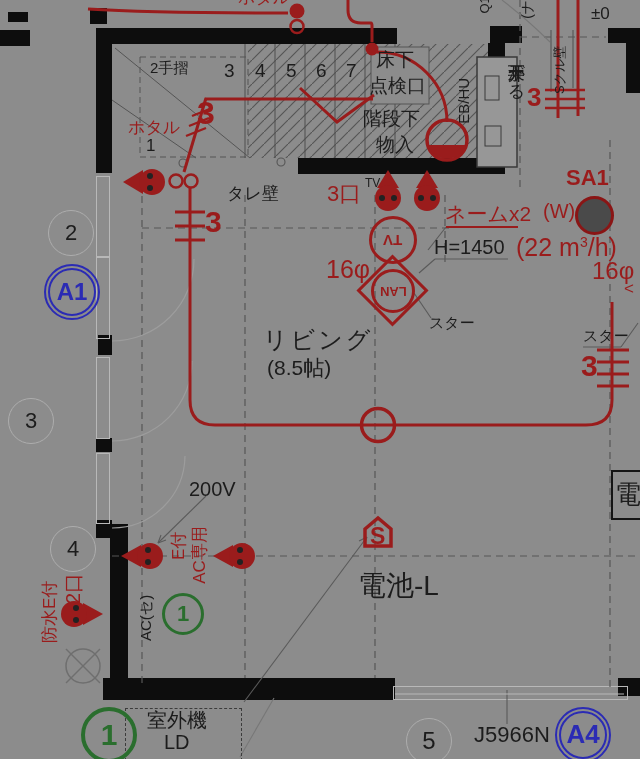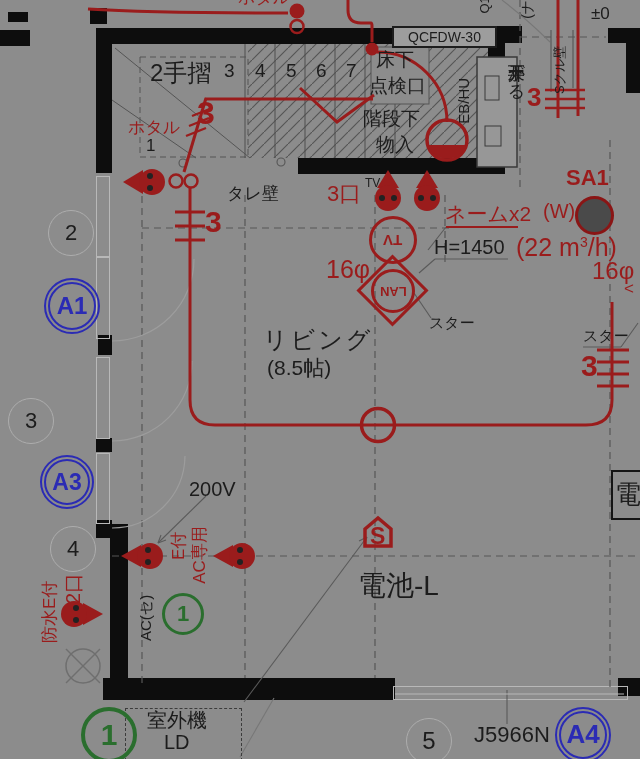--- a/index.html
+++ b/index.html
@@ -200,25 +200,22 @@
           <circle cx="76" cy="620" r="3" fill="#222"></circle>
         </g>
     </g>
   </svg>
 
   <div class="t red" style="left:238px;top:-11px;font-size:17px">ホタル</div>
   <div class="t blk r90" style="left:474px;top:-2px;width:22px;font-size:13px">Q1</div>
   <div class="t blk r90" style="left:514px;top:2px;width:26px;font-size:14px">(ナ</div>
   <div class="t blk" style="left:591px;top:5px;font-size:17px">±0</div>
 
-  <div id="qbox">
-    <span class="t blk" style="position:static;font-size:14px">QCFDW-30</span>
-  </div>
-
-  <div class="t blk" style="left:150px;top:60px;font-size:24px">2手摺</div>
+
+  <div class="t blk" style="left:150px;top:60px;font-size:15px">2手摺</div>
   <div class="t blk" style="left:224px;top:61px;font-size:19px">3</div>
   <div class="t blk" style="left:255px;top:61px;font-size:19px">4</div>
   <div class="t blk" style="left:286px;top:61px;font-size:19px">5</div>
   <div class="t blk" style="left:316px;top:61px;font-size:19px">6</div>
   <div class="t blk" style="left:346px;top:61px;font-size:19px">7</div>
   <div class="t blk" style="left:146px;top:137px;font-size:17px">1</div>
   <div class="t red" style="left:128px;top:119px;font-size:17px">ホタル</div>
   <div class="t red sb" style="left:197px;top:97px;font-size:32px">3</div>
   <div class="t blk" style="left:376px;top:50px;font-size:19px">床下</div>
   <div class="t blk" style="left:369px;top:76px;font-size:19px">点検口</div>
@@ -254,28 +251,25 @@
   <div class="t red sb" style="left:581px;top:350px;font-size:30px">3</div>
 
   <div class="t blk" style="left:263px;top:327px;font-size:24px;letter-spacing:3px">リビング</div>
   <div class="t blk" style="left:267px;top:357px;font-size:21px">(8.5帖)</div>
   <div class="t blk" style="left:227px;top:185px;font-size:17px">タレ壁</div>
   <div class="t red sb" style="left:205px;top:206px;font-size:30px">3</div>
 
   <div class="circ" style="left:48px;top:210px;width:44px;height:44px">
       <span class="t blk" style="position:static;font-size:22px">2</span>
     </div>
-  <div class="dcirc" style="left:44px;top:278px;width:52px;height:52px">
+  <div class="dcirc" style="left:44px;top:264px;width:52px;height:52px">
       <span class="t blue b" style="position:static;font-size:24px">A1</span>
     </div>
   <div class="circ" style="left:8px;top:398px;width:44px;height:44px">
       <span class="t blk" style="position:static;font-size:22px">3</span>
-    </div>
-  <div class="dcirc" style="left:40px;top:455px;width:50px;height:50px">
-      <span class="t blue b" style="position:static;font-size:23px">A3</span>
     </div>
   <div class="circ" style="left:50px;top:526px;width:44px;height:44px">
       <span class="t blk" style="position:static;font-size:22px">4</span>
     </div>
 
   <div class="t red r90" style="left:11px;top:603px;width:78px;font-size:17px">防水E付</div>
   <div class="t red r90" style="left:53px;top:578px;width:40px;font-size:20px">2口</div>
 
   <div class="t blk" style="left:189px;top:479px;font-size:20px">200V</div>
   <div class="t red r90" style="left:159px;top:537px;width:40px;font-size:17px">E付</div>

